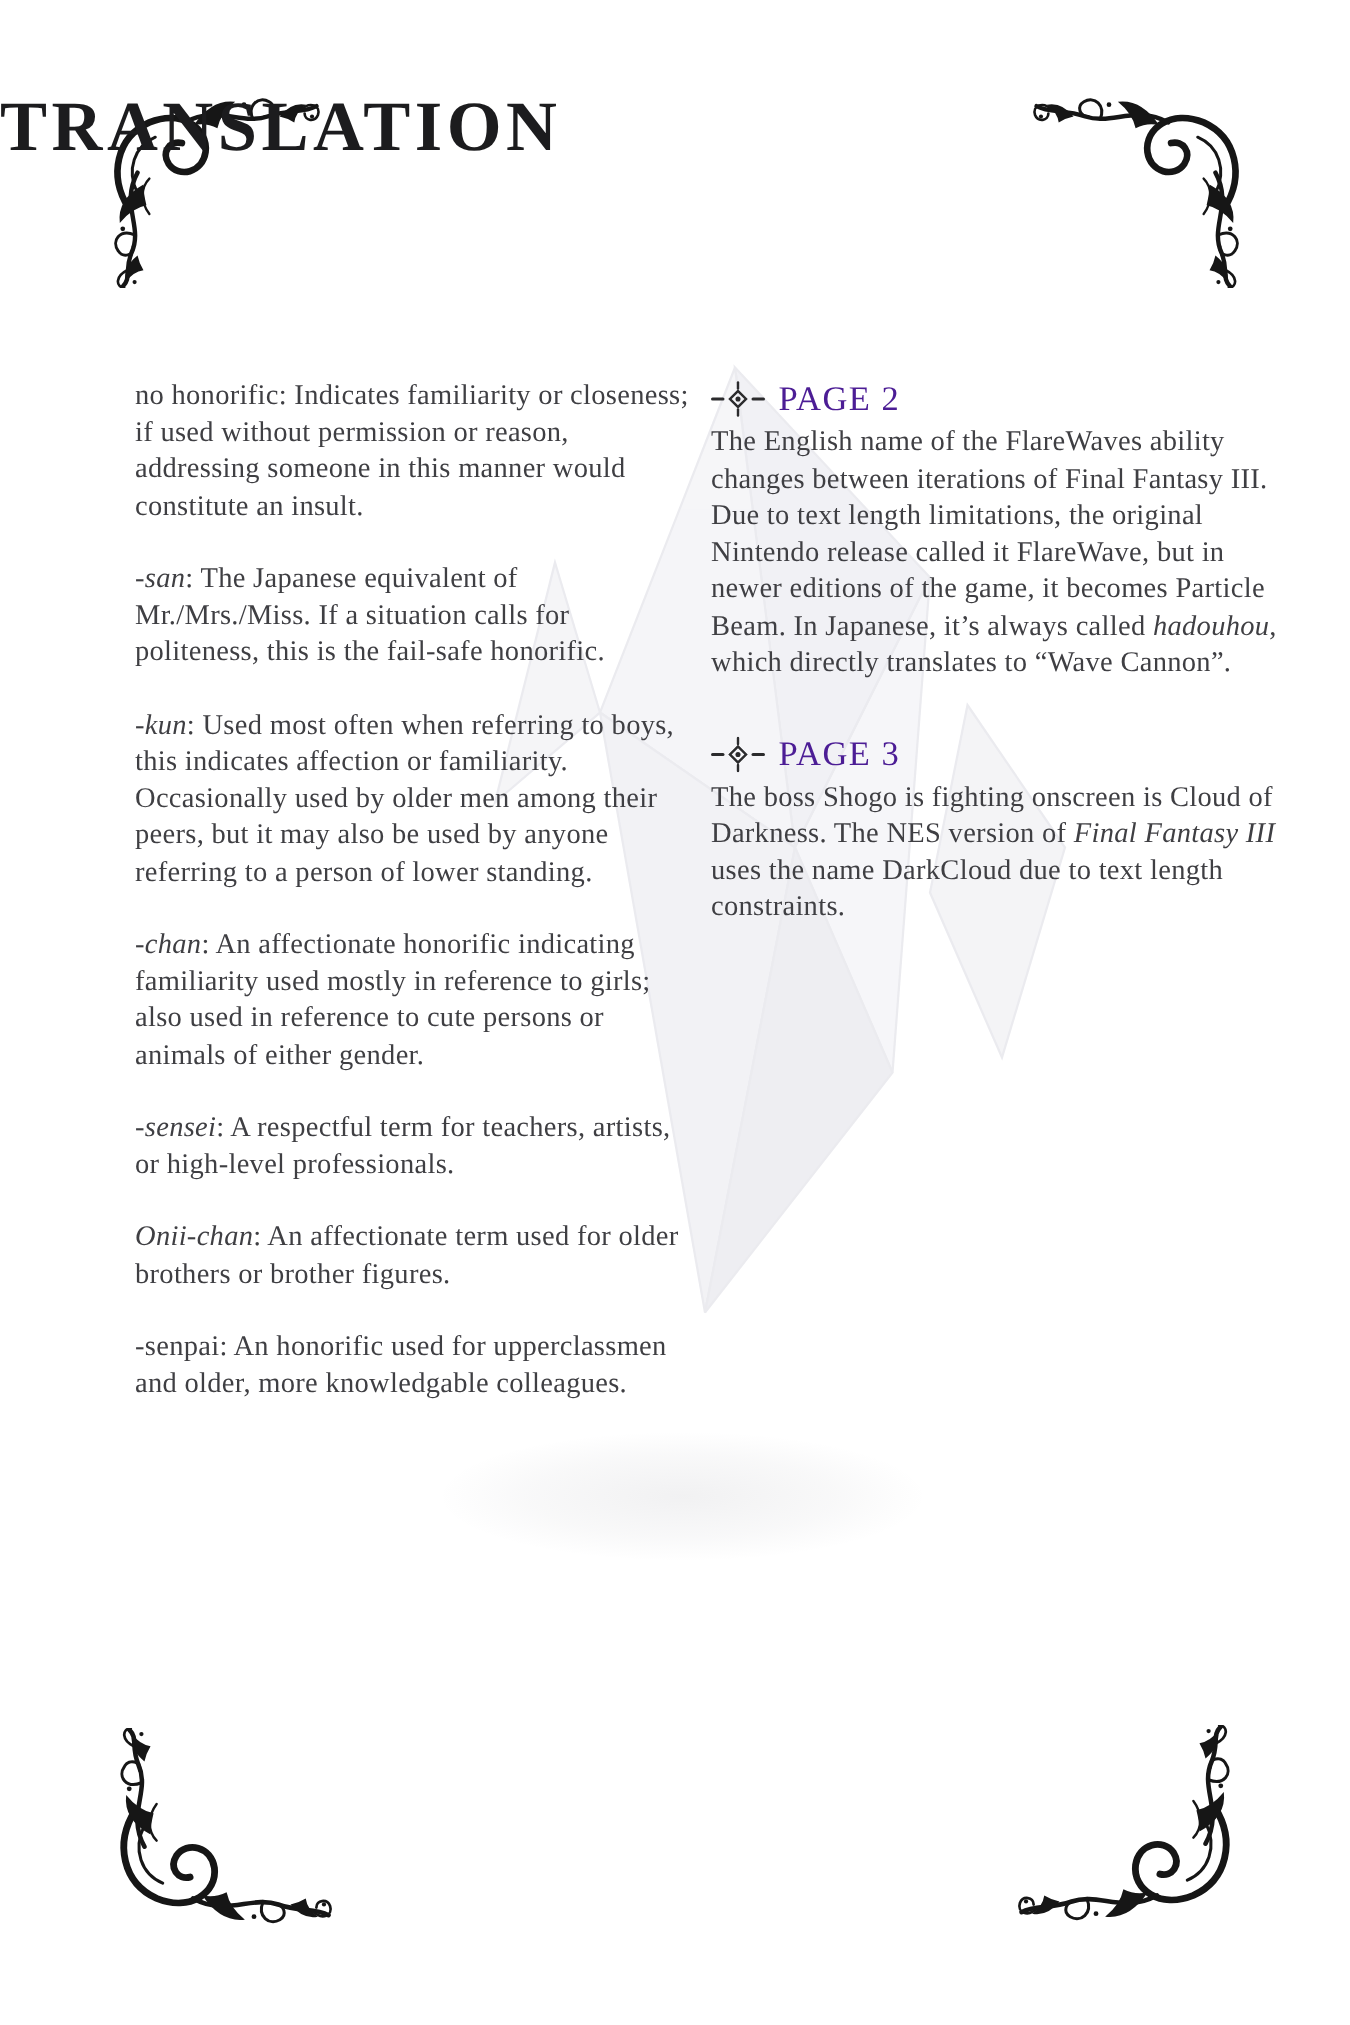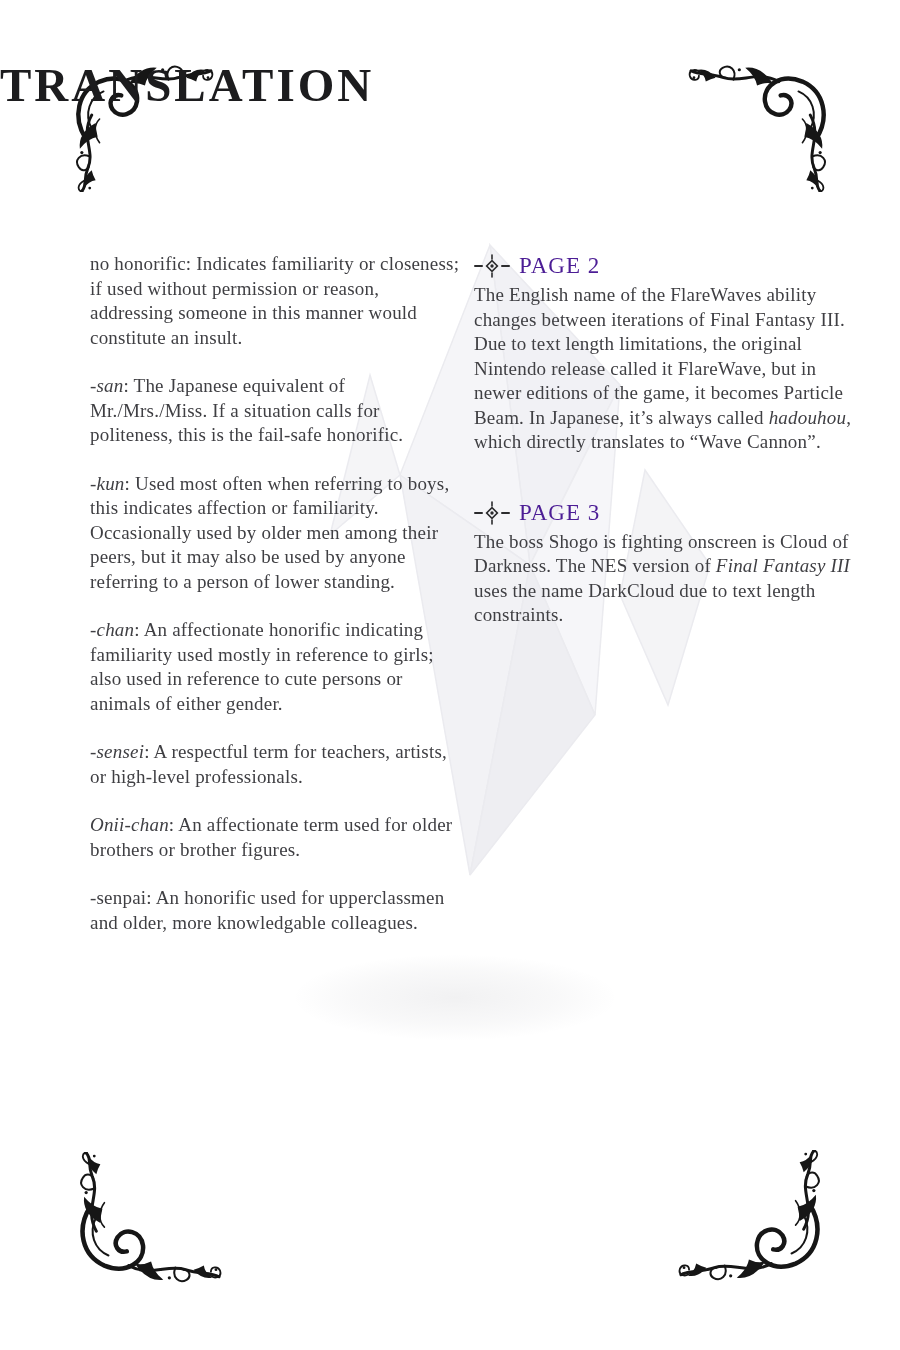--- a/index.html
+++ b/index.html
@@ -50,21 +50,21 @@
     margin:0 0 3px 0;
   }
   .section-heading {
     display:flex; align-items:center; gap:9px;
     font-size:23px; line-height:28px; letter-spacing:1px;
     color:#4c1d95; font-weight:500;
     margin:0 0 3px 0;
   }
   .section-heading svg { flex:0 0 auto; display:block; }
   .section { margin:0; }
-  .section + .section { margin-top:44px; }
+  .section + .section { margin-top:34px; }
 
   p.body-par {
     margin:0 0 24px 0;
     font-size:19px; line-height:24.5px;
     letter-spacing:0.2px;
   }
   p.body-par:last-child { margin-bottom:0; }
   .it { font-style:italic;text-align:right; }
 </style>
 </head>

